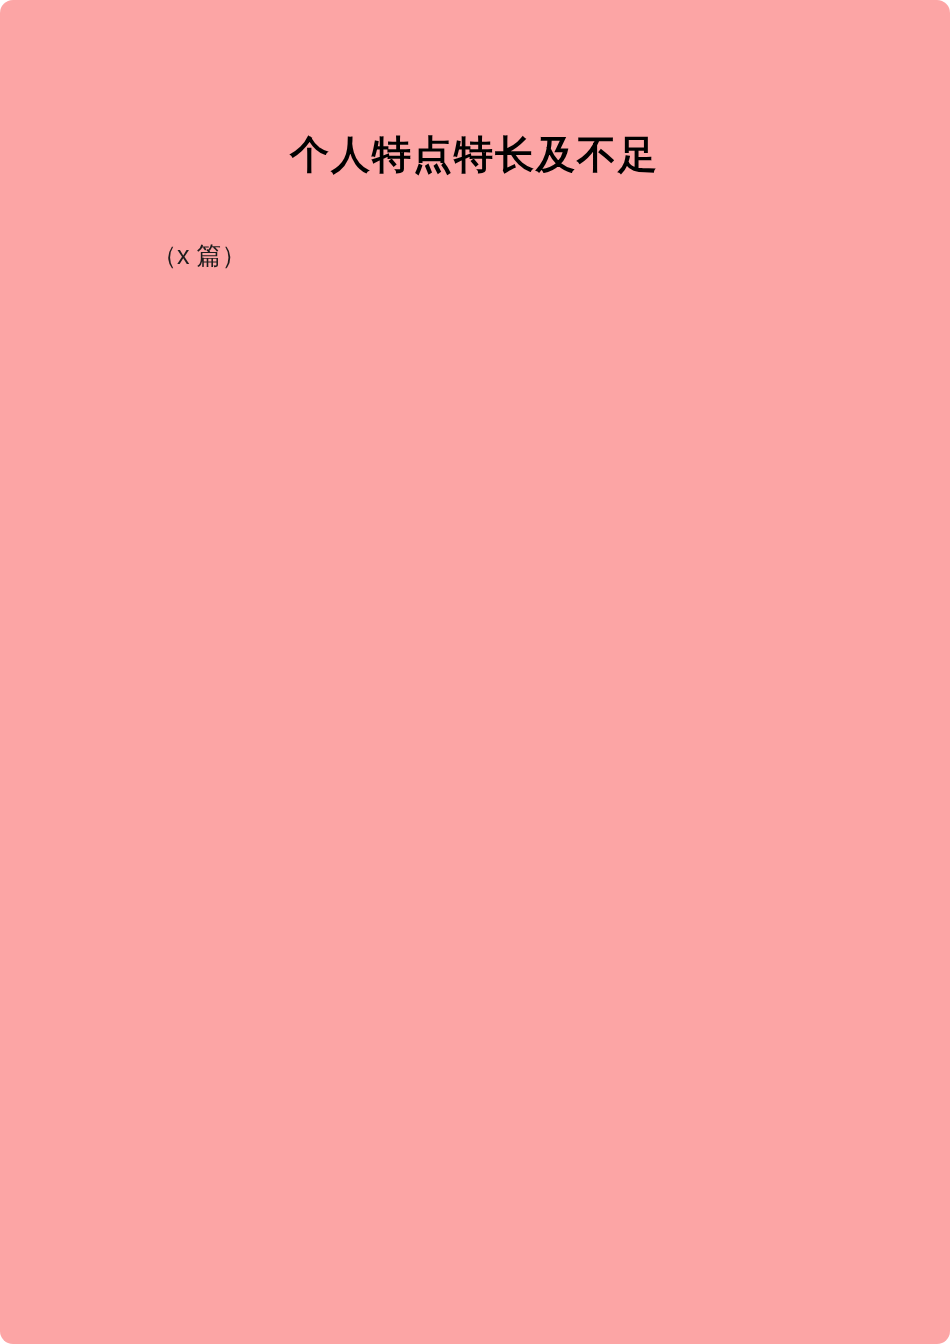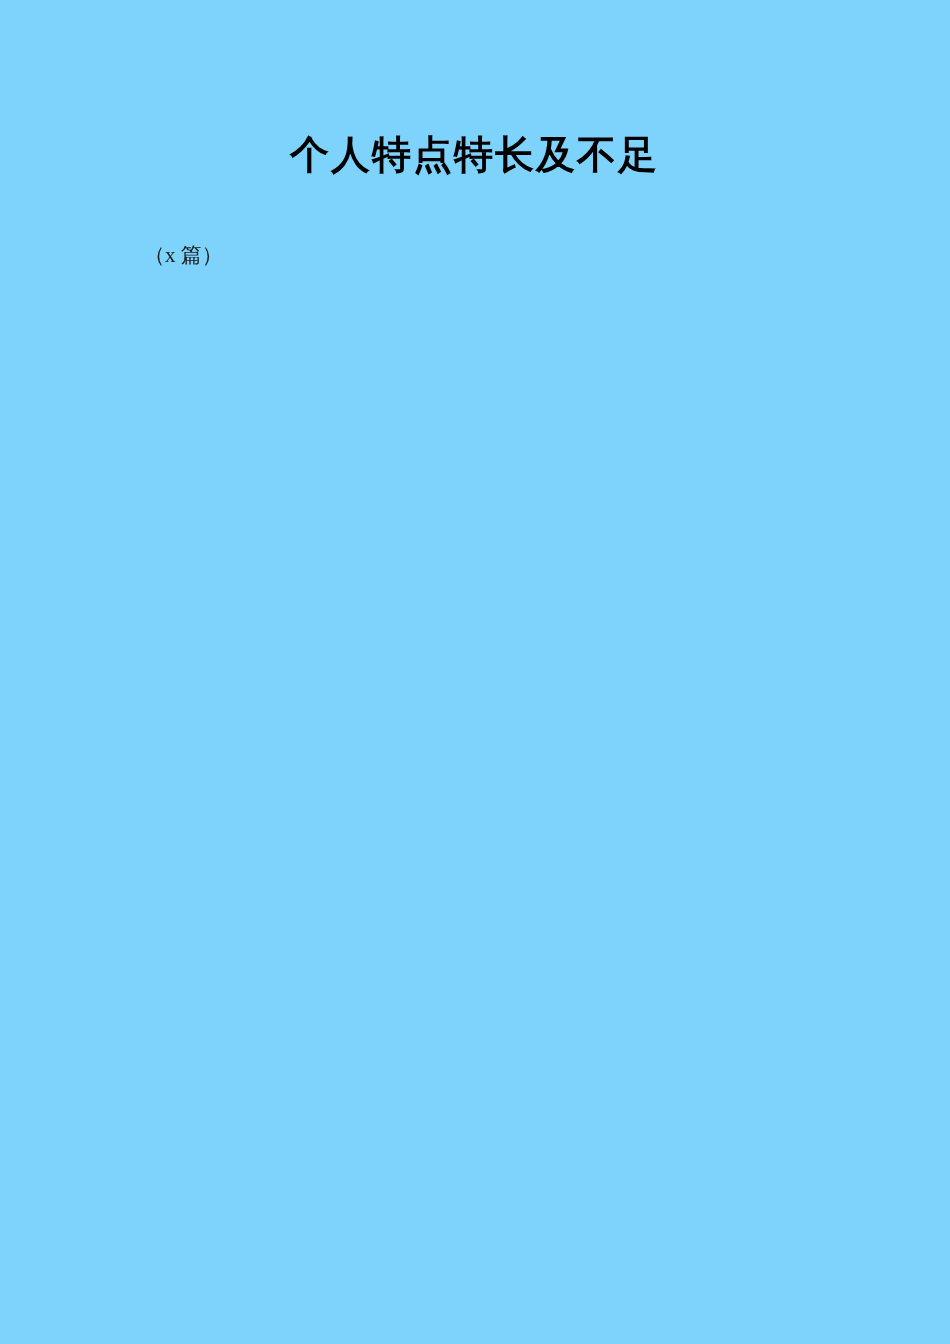--- a/index.html
+++ b/index.html
@@ -5,39 +5,40 @@
   html, body {
     margin: 0;
     padding: 0;
     background: #ffffff;
   }
   .page {
     position: relative;
     width: 950px;
     height: 1344px;
     margin: 0 auto;
-    background: #7dd3fc;
+    background: #fca5a5;
     box-sizing: border-box;
     padding: 131px 103px 0 102px;
     overflow: hidden;
-    font-family: Liberation Serif, serif;
+    font-family: Liberation Sans, sans-serif;
     color: #1c1c1c;
+    border-radius: 13px;
   }
   .doc-title {
     margin: 0 0 54px 0;
     padding: 0;
     font-size: 39px;
     line-height: 48px;
     font-weight: 700;
     text-align: center;
     letter-spacing: 2px;
     color: #000000;
   }
   .doc-body {
-    font-size: 21px;
+    font-size: 25px;
     line-height: 44.6px;
     text-align: justify;
     text-justify: inter-character;
     letter-spacing: 0;
   }
   .doc-body p {
     margin: 0;
     padding: 0;
     text-indent: 2em;
   }

